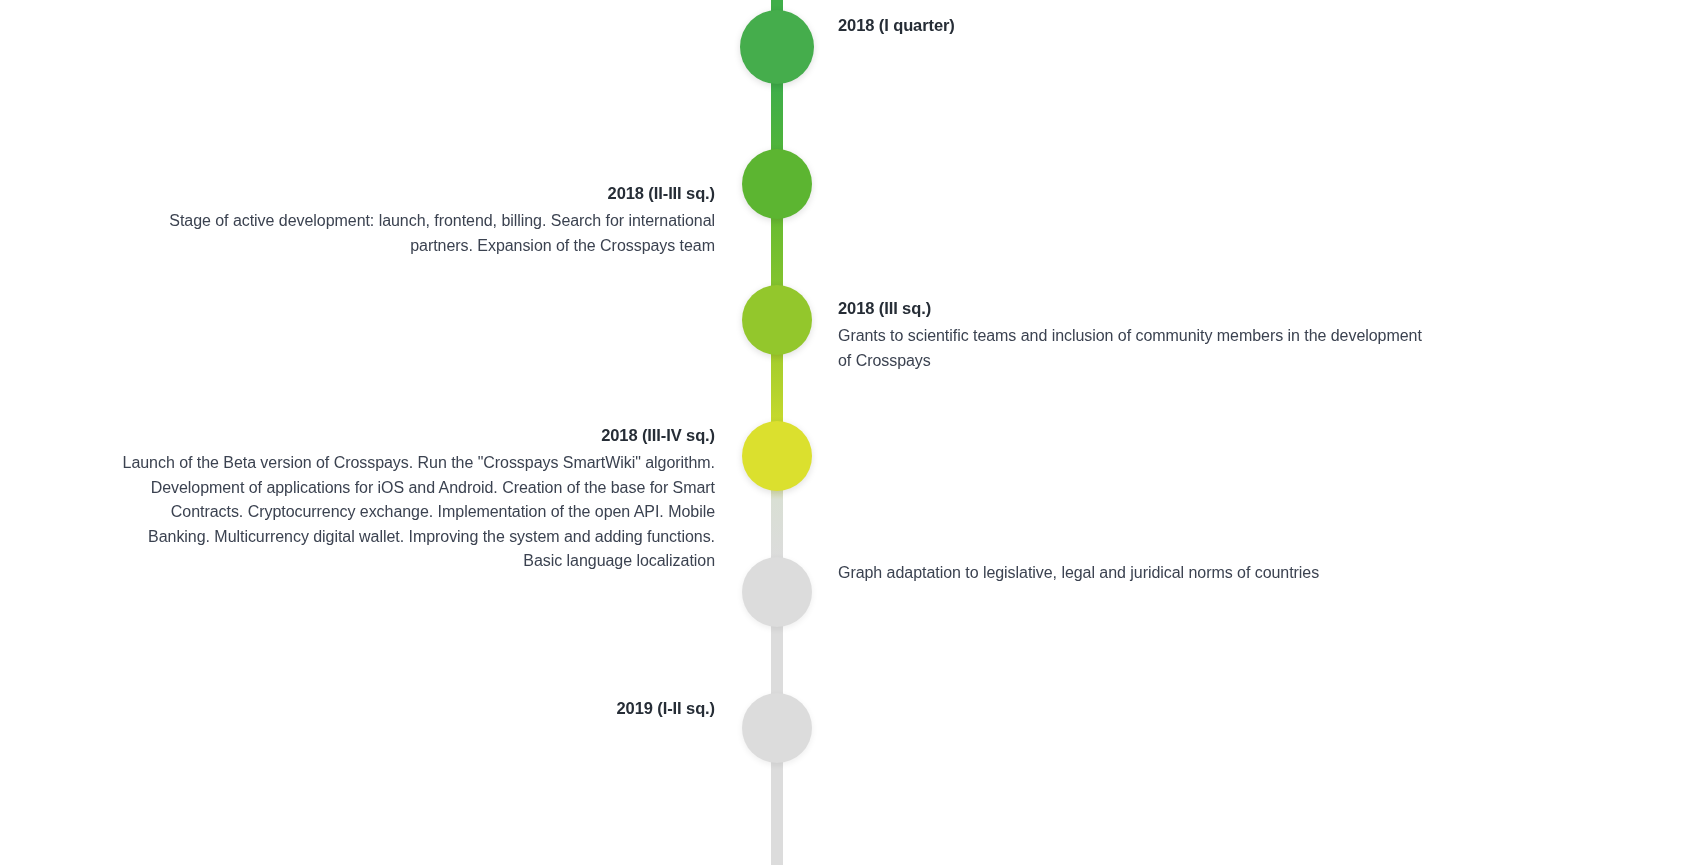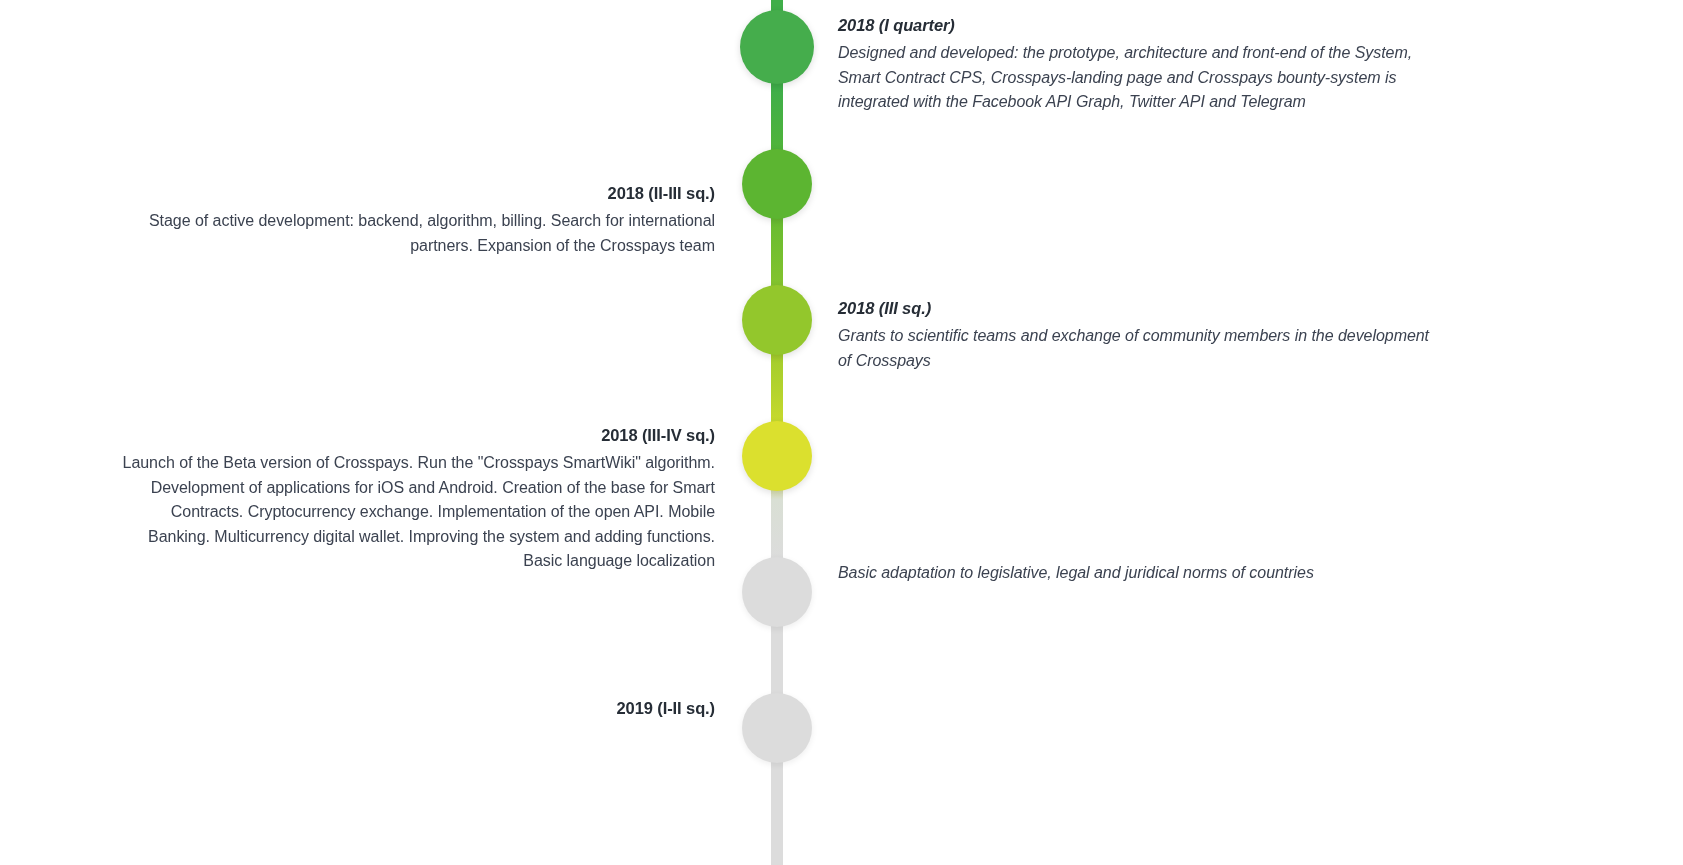--- a/index.html
+++ b/index.html
@@ -56,21 +56,20 @@
 
   
   .entry {
     position: absolute;
     z-index: 2;
   }
   .entry.right {
     left: 838px;
     width: 600px;
     text-align: left;
-    font-style: italic;
   }
   .entry.left {
     left: 120px;
     width: 595px;
     text-align: right;
   }
   .entry-title {
     font-size: 16.5px;
     font-weight: bold;
     color: #262d36;
@@ -95,34 +94,33 @@
       <div class="dot" style="width: 74px; height: 74px; left: 740px; top: 10px; background: rgb(69, 173, 76);"></div>
       <div class="dot" style="width: 70px; height: 70px; left: 742px; top: 149px; background: rgb(92, 181, 49);"></div>
       <div class="dot" style="width: 70px; height: 70px; left: 742px; top: 285px; background: rgb(147, 199, 44);"></div>
       <div class="dot" style="width: 70px; height: 70px; left: 742px; top: 421px; background: rgb(219, 224, 46);"></div>
       <div class="dot" style="width: 70px; height: 70px; left: 742px; top: 557px; background: rgb(220, 220, 220); box-shadow: rgba(0, 0, 0, 0.07) 0px 2px 6px;"></div>
       <div class="dot" style="width: 70px; height: 70px; left: 742px; top: 693px; background: rgb(220, 220, 220); box-shadow: rgba(0, 0, 0, 0.07) 0px 2px 6px;"></div>
     </div>
   <div id="entries-layer">
       <div class="entry right" style="top: 14px;">
         <div class="entry-title">2018 (I quarter)</div>
-        <div class="entry-desc">Designed and developed: the prototype, architecture and front-end of the System, Smart Contract CPS, Crosspays-landing page and Crosspays bounty-system is integrated with the Facebook API Graph, Twitter API and Telegram</div>
       </div>
       <div class="entry left" style="top: 150px; margin-top: 32px;">
         <div class="entry-title">2018 (II-III sq.)</div>
-        <div class="entry-desc">Stage of active development: backend, algorithm, billing. Search for international partners. Expansion of the Crosspays team</div>
+        <div class="entry-desc">Stage of active development: launch, frontend, billing. Search for international partners. Expansion of the Crosspays team</div>
       </div>
       <div class="entry right" style="top: 288px; margin-top: 9px;">
         <div class="entry-title">2018 (III sq.)</div>
-        <div class="entry-desc">Grants to scientific teams and exchange of community members in the development of Crosspays</div>
+        <div class="entry-desc">Grants to scientific teams and inclusion of community members in the development of Crosspays</div>
       </div>
       <div class="entry left" style="top: 424px;">
         <div class="entry-title">2018 (III-IV sq.)</div>
         <div class="entry-desc">Launch of the Beta version of Crosspays. Run the "Crosspays SmartWiki" algorithm. Development of applications for iOS and Android. Creation of the base for Smart Contracts. Cryptocurrency exchange. Implementation of the open API. Mobile Banking. Multicurrency digital wallet. Improving the system and adding functions. Basic language localization</div>
       </div>
       <div class="entry right" style="top: 561px;">
-        <div class="entry-desc">Basic adaptation to legislative, legal and juridical norms of countries</div>
+        <div class="entry-desc">Graph adaptation to legislative, legal and juridical norms of countries</div>
       </div>
       <div class="entry left" style="top: 697px;">
         <div class="entry-title">2019 (I-II sq.)</div>
       </div>
     </div>
 </div>
 
 </body></html>

